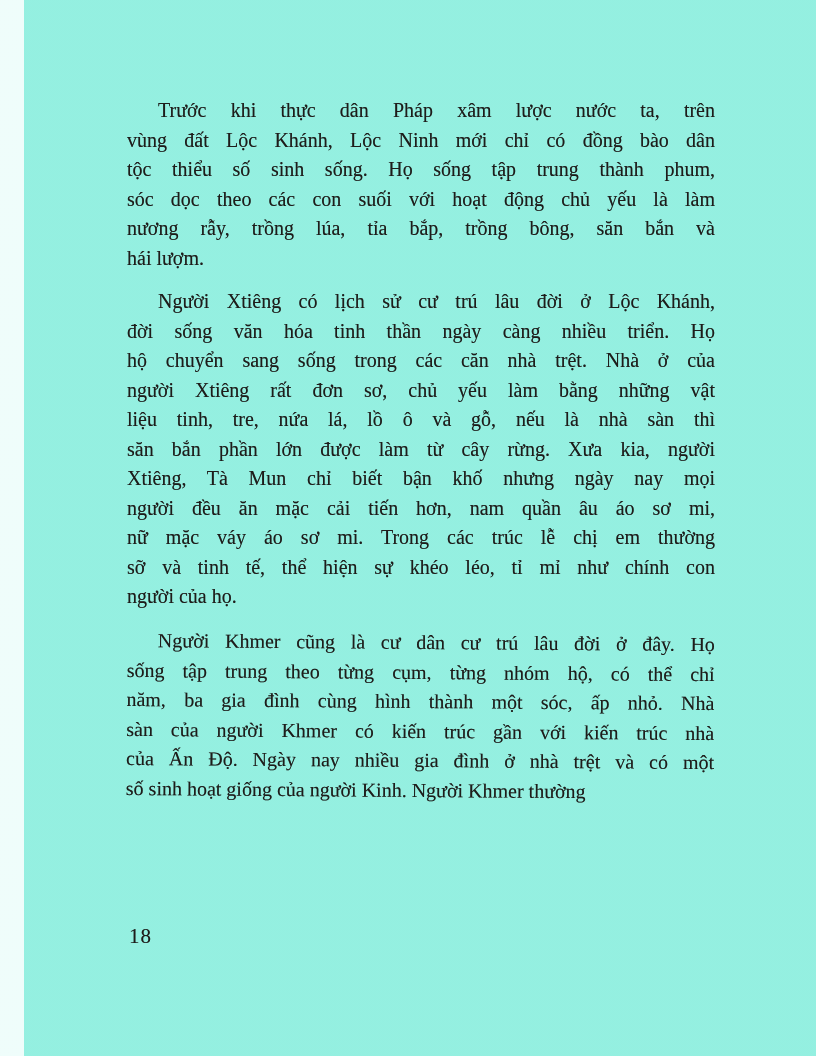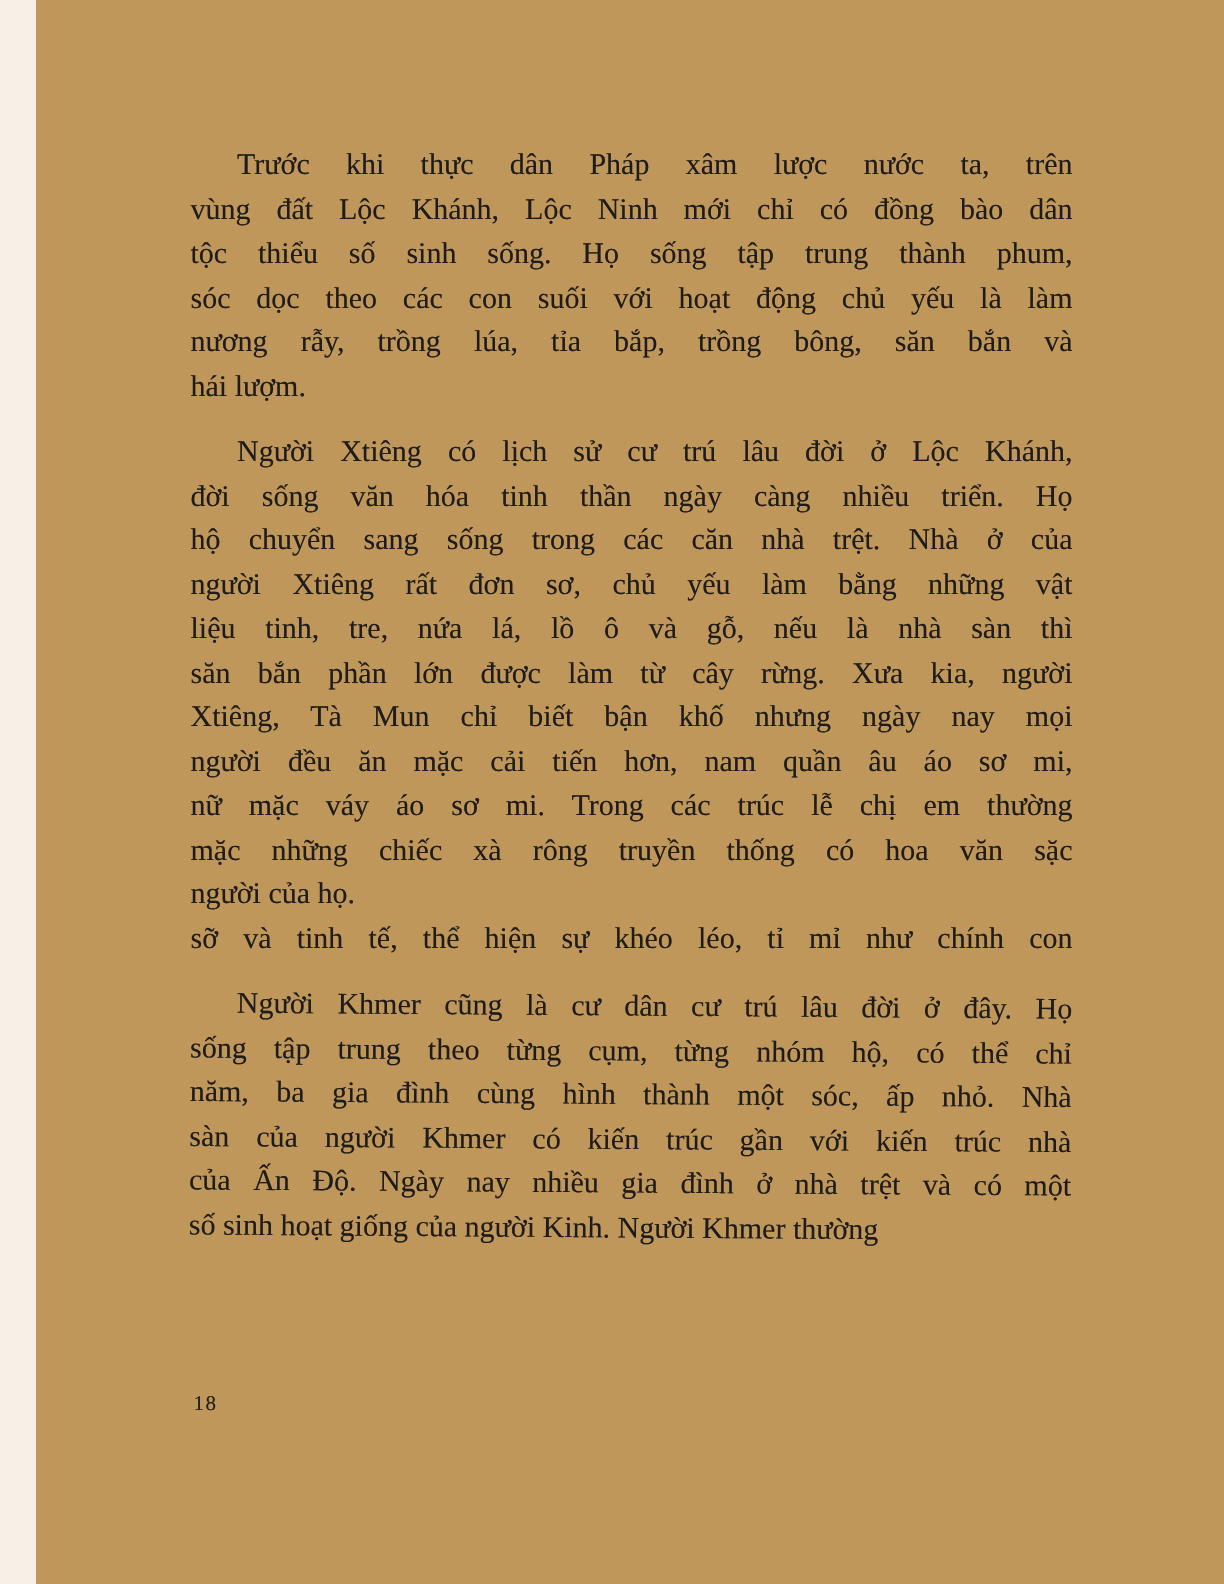--- a/index.html
+++ b/index.html
@@ -4,21 +4,21 @@
 <style>
   html, body {
     margin: 0;
     padding: 0;
     background: #ffffff;
   }
   .page {
     position: relative;
     width: 816px;
     height: 1056px;
-    background: #a16207;
+    background: #5eead4;
     overflow: hidden;
     font-family: "Liberation Serif", "DejaVu Serif", serif;
     color: #1e1c1a;
   }
   
   .page::after {
     content: "";
     position: absolute;
     inset: 0;
     background: linear-gradient(90deg, rgba(255,255,255,0.9) 0 24px, rgba(250,250,248,0.35) 24px 100%);
@@ -49,21 +49,21 @@
     white-space: normal;
   }
   .line.first { text-indent: 31px; }
   .line.last {
     text-align-last: left;
   }
   .page-number {
     position: absolute;
     left: 129px;
     top: 922px;
-    font-size: 14px;
+    font-size: 21px;
     line-height: 29.5px;
     letter-spacing: 1px;
     text-shadow: 0 0 0.4px rgba(20,18,16,0.45);
     z-index: 1;
   }
 </style>
 </head>
 <body>
 
 <div class="page">
@@ -79,23 +79,22 @@
       <div class="para">
         <div class="line first">Người Xtiêng có lịch sử cư trú lâu đời ở Lộc Khánh,</div>
         <div class="line">đời sống văn hóa tinh thần ngày càng nhiều triển. Họ</div>
         <div class="line">hộ chuyển sang sống trong các căn nhà trệt. Nhà ở của</div>
         <div class="line">người Xtiêng rất đơn sơ, chủ yếu làm bằng những vật</div>
         <div class="line">liệu tinh, tre, nứa lá, lồ ô và gỗ, nếu là nhà sàn thì</div>
         <div class="line">săn bắn phần lớn được làm từ cây rừng. Xưa kia, người</div>
         <div class="line">Xtiêng, Tà Mun chỉ biết bận khố nhưng ngày nay mọi</div>
         <div class="line">người đều ăn mặc cải tiến hơn, nam quần âu áo sơ mi,</div>
         <div class="line">nữ mặc váy áo sơ mi. Trong các trúc lễ chị em thường</div>
-        <div class="line">mặc những chiếc xà rông truyền thống có hoa văn sặc</div>
+        <div class="line">sỡ và tinh tế, thể hiện sự khéo léo, tỉ mỉ như chính con</div>
         <div class="line last">người của họ.</div>
-        <div class="line">sỡ và tinh tế, thể hiện sự khéo léo, tỉ mỉ như chính con</div>
       </div>
       <div class="para skewed">
         <div class="line first">Người Khmer cũng là cư dân cư trú lâu đời ở đây. Họ</div>
         <div class="line">sống tập trung theo từng cụm, từng nhóm hộ, có thể chỉ</div>
         <div class="line">năm, ba gia đình cùng hình thành một sóc, ấp nhỏ. Nhà</div>
         <div class="line">sàn của người Khmer có kiến trúc gần với kiến trúc nhà</div>
         <div class="line">của Ấn Độ. Ngày nay nhiều gia đình ở nhà trệt và có một</div>
         <div class="line last">số sinh hoạt giống của người Kinh. Người Khmer thường</div>
       </div>
     </main>

